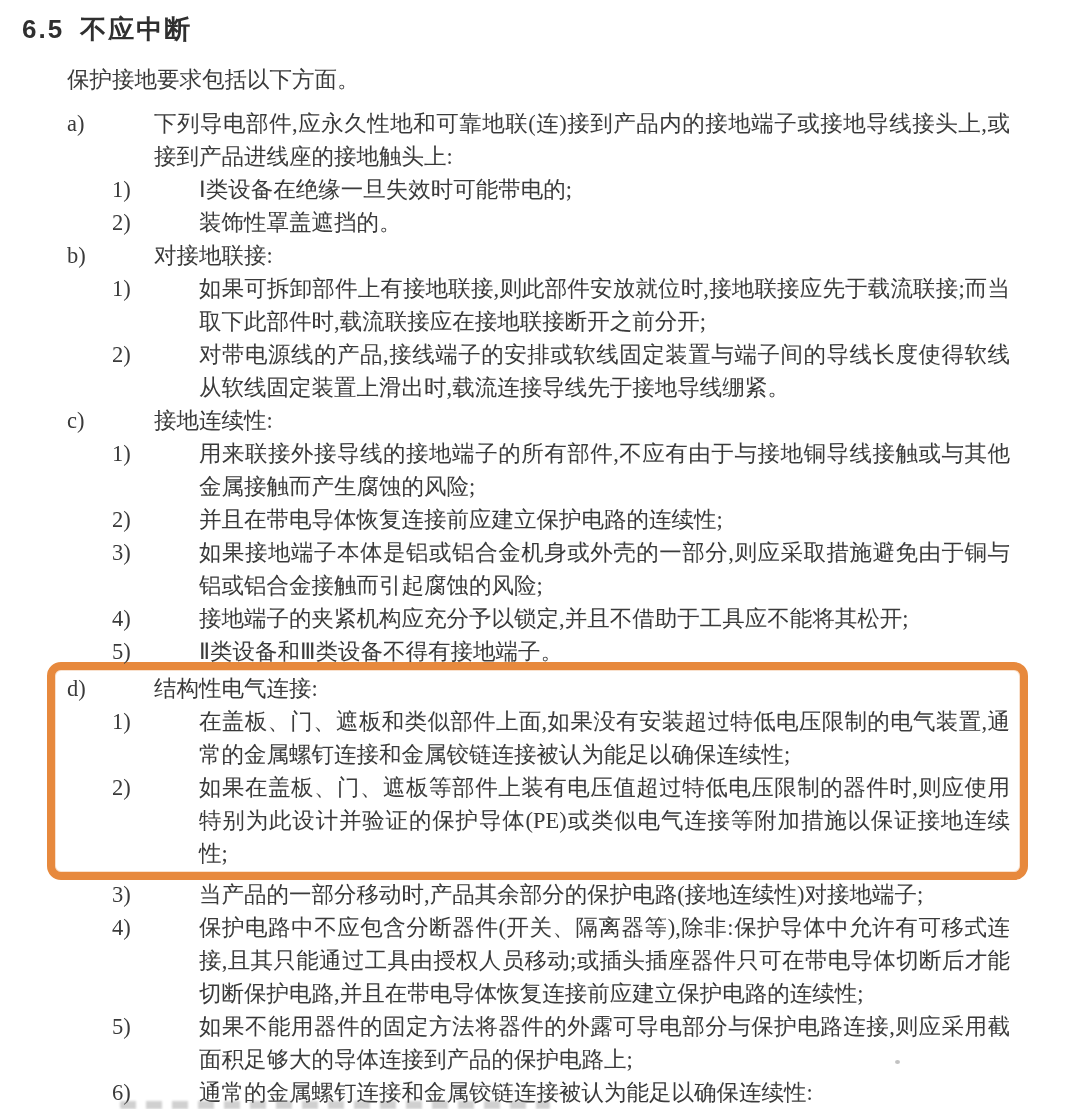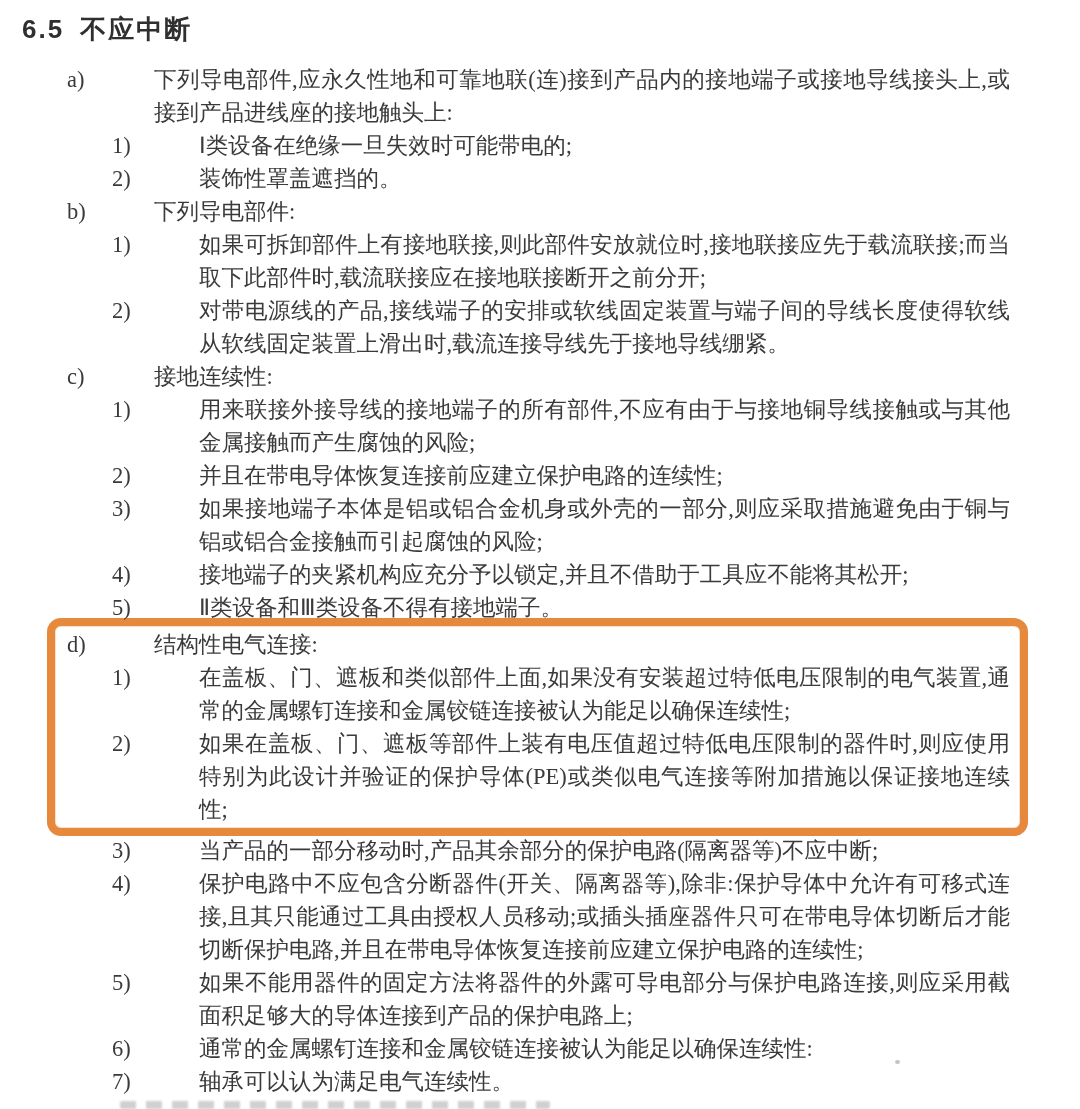--- a/index.html
+++ b/index.html
@@ -68,37 +68,38 @@
 </head>
 <body>
 
 <div class="page">
 
   <div class="heading">
     <span>6.5</span>
     <span>不应中断</span>
   </div>
 
+  <p class="intro">保护接地要求包括以下方面。</p>
 
   <div class="li1">
     <span class="mk">a)</span>
     <div class="tx">下列导电部件,应永久性地和可靠地联(连)接到产品内的接地端子或接地导线接头上,或接到产品进线座的接地触头上:</div>
   </div>
   <div class="li2">
     <span class="mk">1)</span>
     <div class="tx">Ⅰ类设备在绝缘一旦失效时可能带电的;</div>
   </div>
   <div class="li2">
     <span class="mk">2)</span>
     <div class="tx">装饰性罩盖遮挡的。</div>
   </div>
 
   <div class="li1">
     <span class="mk">b)</span>
-    <div class="tx">下列导电部件:</div>
+    <div class="tx">对接地联接:</div>
   </div>
   <div class="li2">
     <span class="mk">1)</span>
     <div class="tx">如果可拆卸部件上有接地联接,则此部件安放就位时,接地联接应先于载流联接;而当取下此部件时,载流联接应在接地联接断开之前分开;</div>
   </div>
   <div class="li2">
     <span class="mk">2)</span>
     <div class="tx">对带电源线的产品,接线端子的安排或软线固定装置与端子间的导线长度使得软线从软线固定装置上滑出时,载流连接导线先于接地导线绷紧。</div>
   </div>
 
@@ -137,21 +138,21 @@
       <div class="tx">在盖板、门、遮板和类似部件上面,如果没有安装超过特低电压限制的电气装置,通常的金属螺钉连接和金属铰链连接被认为能足以确保连续性;</div>
     </div>
     <div class="li2">
       <span class="mk">2)</span>
       <div class="tx">如果在盖板、门、遮板等部件上装有电压值超过特低电压限制的器件时,则应使用特别为此设计并验证的保护导体(PE)或类似电气连接等附加措施以保证接地连续性;</div>
     </div>
   </div>
 
   <div class="li2">
     <span class="mk">3)</span>
-    <div class="tx">当产品的一部分移动时,产品其余部分的保护电路(隔离器等)不应中断;</div>
+    <div class="tx">当产品的一部分移动时,产品其余部分的保护电路(接地连续性)对接地端子;</div>
   </div>
   <div class="li2">
     <span class="mk">4)</span>
     <div class="tx">保护电路中不应包含分断器件(开关、隔离器等),除非:保护导体中允许有可移式连接,且其只能通过工具由授权人员移动;或插头插座器件只可在带电导体切断后才能切断保护电路,并且在带电导体恢复连接前应建立保护电路的连续性;</div>
   </div>
   <div class="li2">
     <span class="mk">5)</span>
     <div class="tx">如果不能用器件的固定方法将器件的外露可导电部分与保护电路连接,则应采用截面积足够大的导体连接到产品的保护电路上;</div>
   </div>
   <div class="li2">

